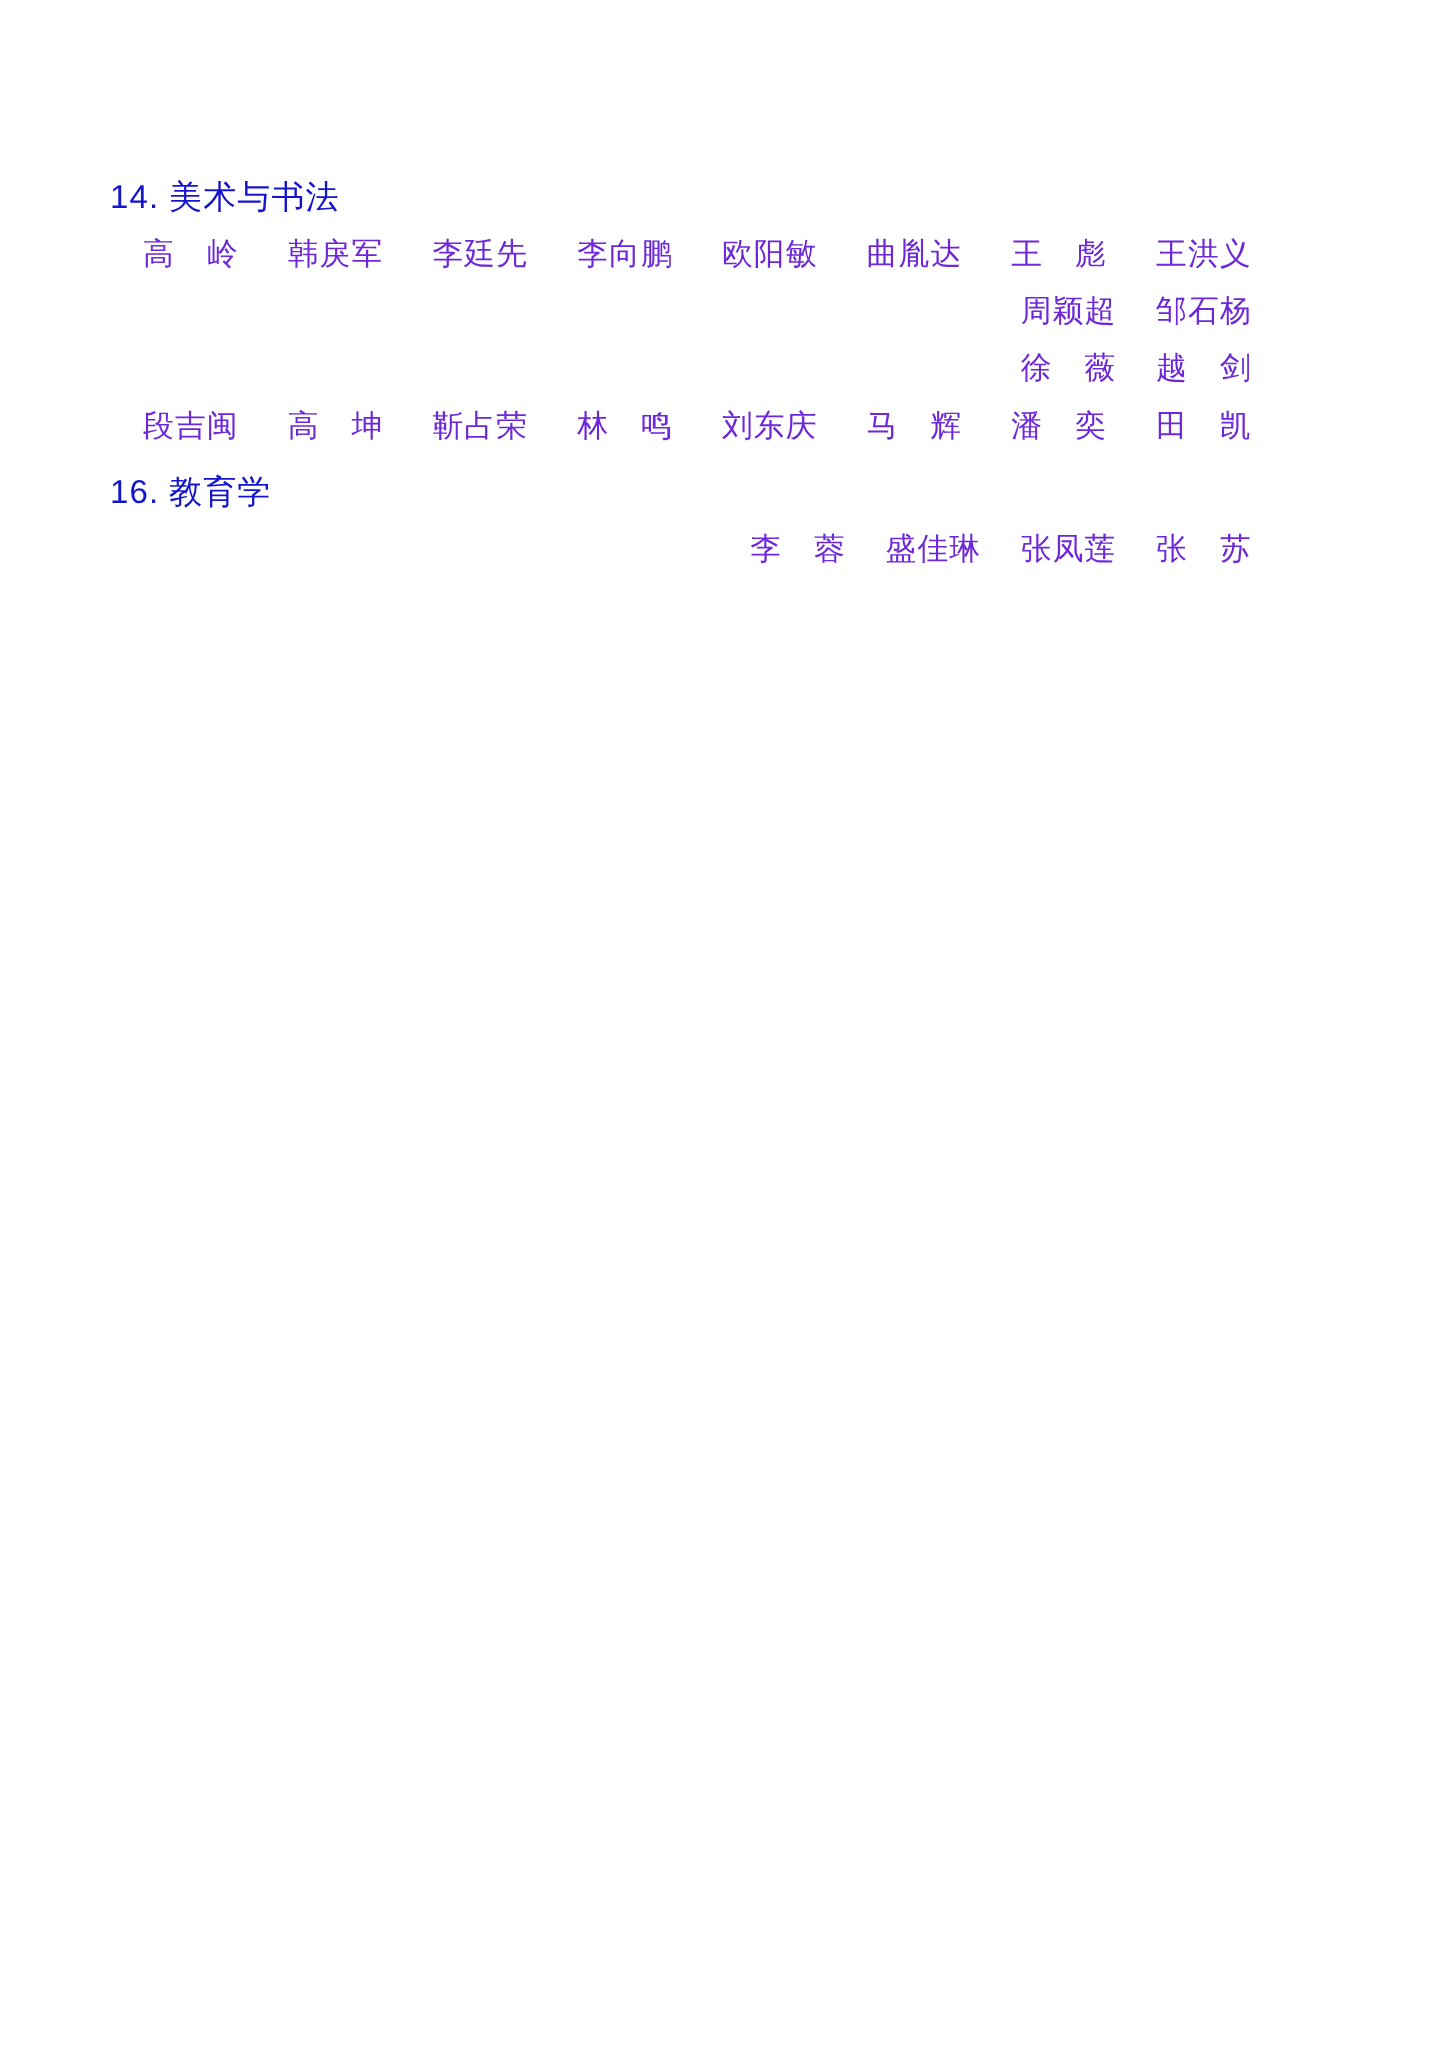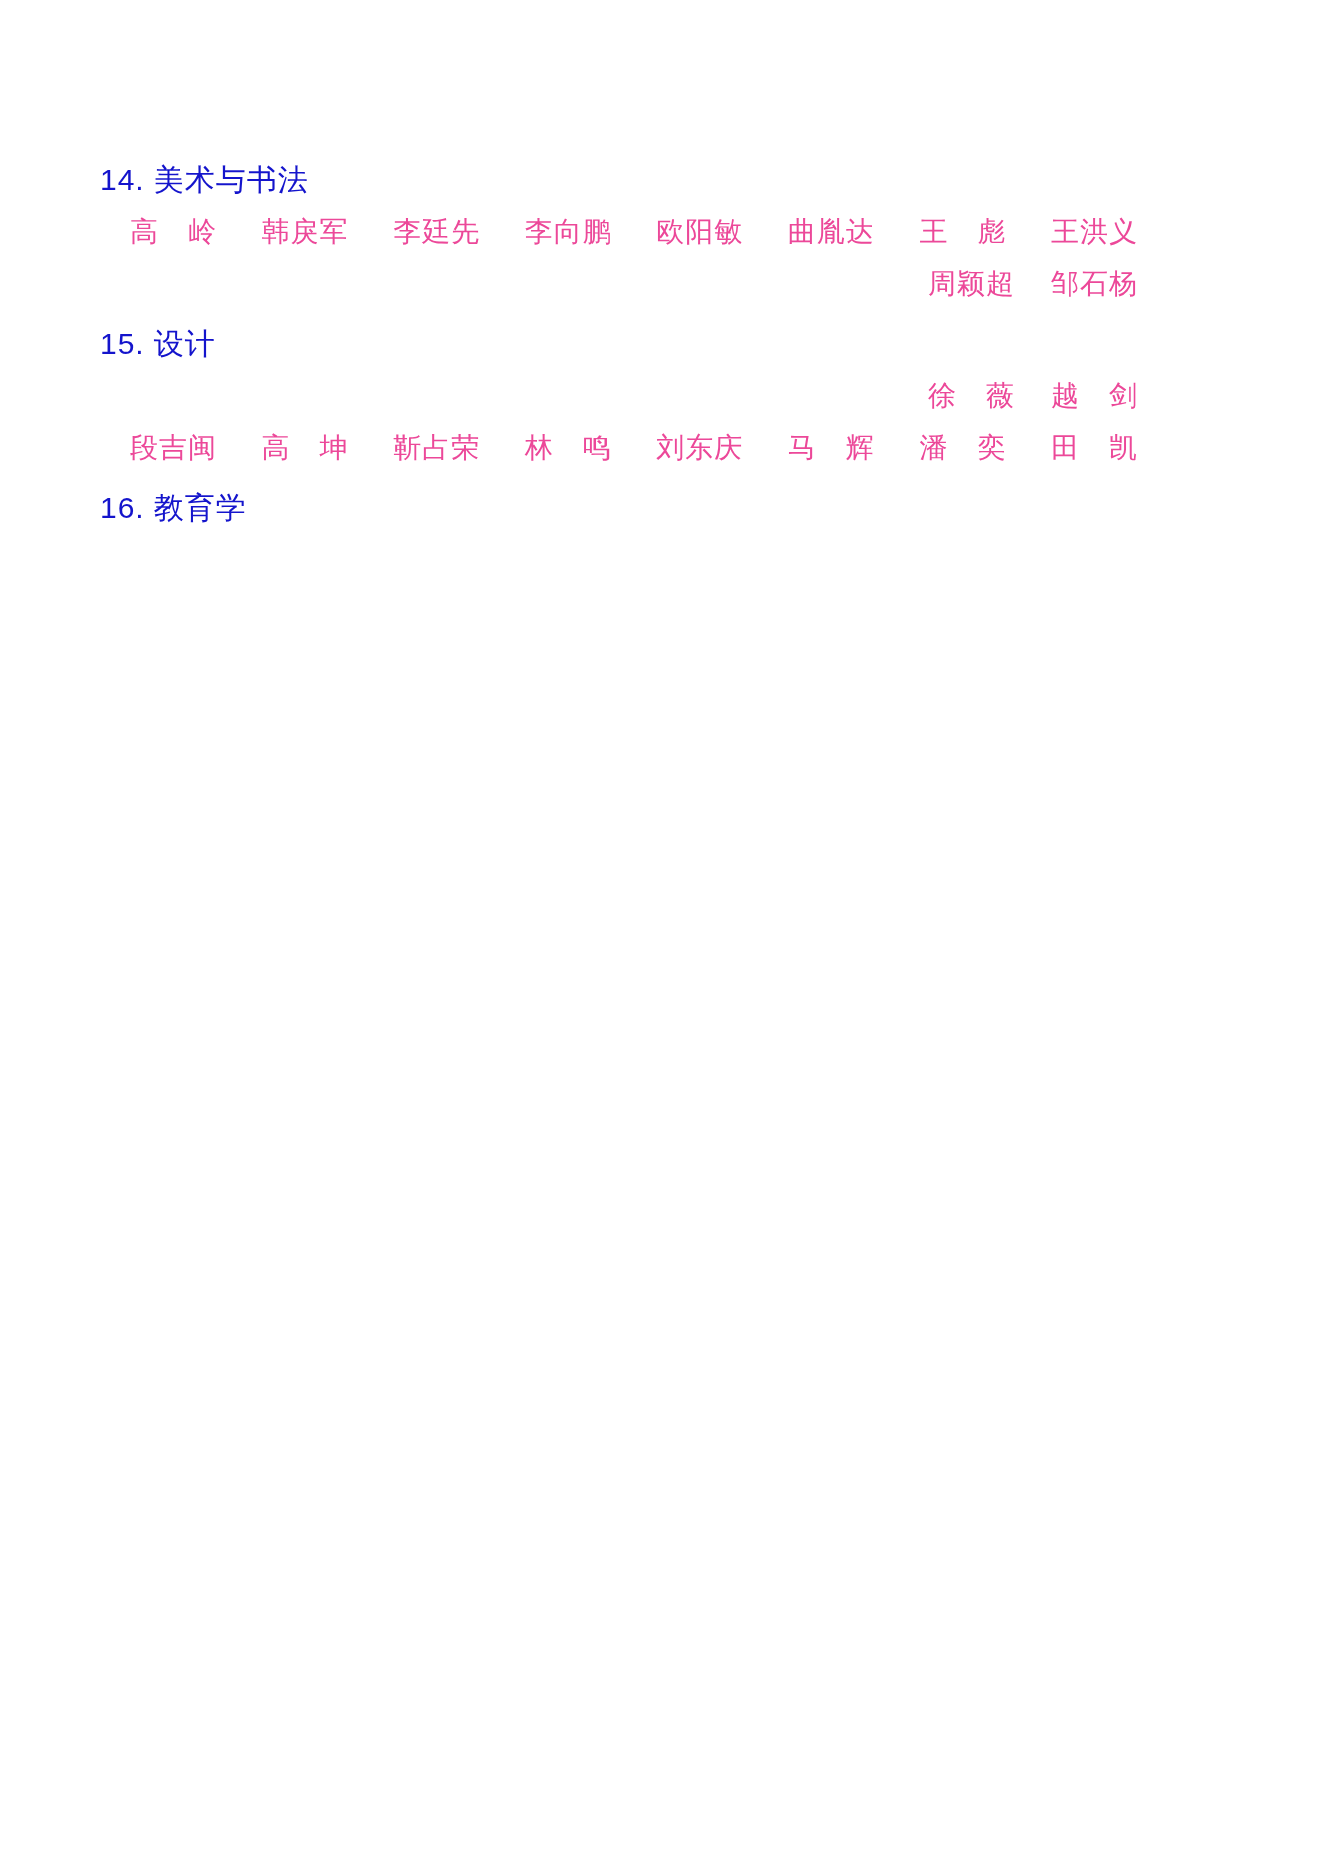--- a/index.html
+++ b/index.html
@@ -37,21 +37,21 @@
   .section-number {
     margin-right: 9px;
   }
   .names-row {
     display: flex;
     margin-left: 30px;
     width: 1008px;
     font-family: "Liberation Serif", serif;
     font-size: 28px;
     line-height: 52px;
-    color: #ec4899;
+    color: #6d28d9;
     letter-spacing: 1px;
     white-space: nowrap;
   }
   .names-row.justified {
     justify-content: space-between;
   }
   .names-row.left {
     justify-content: flex-end;
     gap: 36px;
   }
@@ -78,36 +78,43 @@
             <span class="person-name">王洪义</span>
           </div>
           <div class="names-row left">
             <span class="person-name">周颖超</span>
             <span class="person-name">邹石杨</span>
           </div>
         </div>
   </section>
 
   <section class="section">
-    <h2 class="section-heading"><span class="section-number">15.</span><span class="section-title">设计</span></h2>
     <div class="rows">
           <div class="names-row left">
             <span class="person-name">徐　薇</span>
             <span class="person-name">越　剑</span>
           </div>
           <div class="names-row justified">
             <span class="person-name">段吉闽</span>
             <span class="person-name">高　坤</span>
             <span class="person-name">靳占荣</span>
             <span class="person-name">林　鸣</span>
             <span class="person-name">刘东庆</span>
             <span class="person-name">马　辉</span>
             <span class="person-name">潘　奕</span>
             <span class="person-name">田　凯</span>
           </div>
         </div>
   </section>
 
   <section class="section">
     <h2 class="section-heading"><span class="section-number">16.</span><span class="section-title">教育学</span></h2>
+    <div class="rows">
+          <div class="names-row left">
+            <span class="person-name">李　蓉</span>
+            <span class="person-name">盛佳琳</span>
+            <span class="person-name">张凤莲</span>
+            <span class="person-name">张　苏</span>
+          </div>
+        </div>
   </section>
 </div>
 </div>
 
 </body></html>

